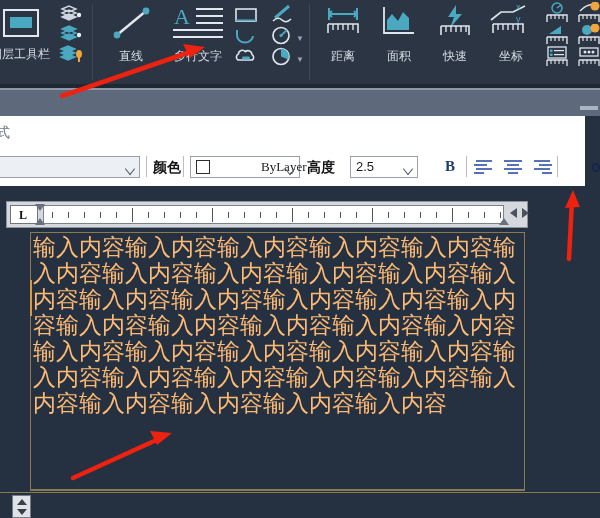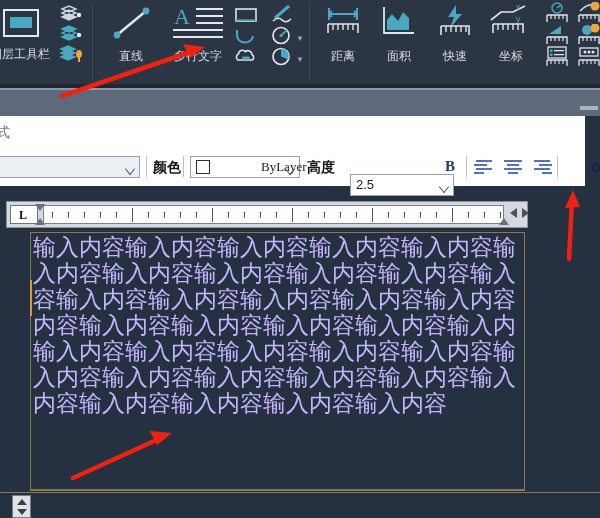--- a/index.html
+++ b/index.html
@@ -79,21 +79,21 @@
     border-left:5px solid transparent;border-right:5px solid transparent;border-bottom:7px solid #6b717a;}
   .indent-right{position:absolute;left:492px;top:16px;width:0;height:0;
     border-left:5px solid transparent;border-right:5px solid transparent;border-bottom:7px solid #6b717a;}
   .ruler-arrows{position:absolute;left:503px;top:6px;width:24px;height:13px;}
   .ruler-arrows b{position:absolute;width:0;height:0;border-top:5px solid transparent;border-bottom:5px solid transparent;}
 
   
   .mtextbox{position:absolute;left:30px;top:232px;width:495px;height:258px;
     border:1px solid #8a7a50;box-sizing:border-box;background:transparent;}
   .mtext{position:absolute;left:33px;top:234px;width:492px;
-    color:#c4b5fd;font-size:23px;line-height:26px;letter-spacing:0px;
+    color:#fdba74;font-size:23px;line-height:26px;letter-spacing:0px;
     font-family:"DejaVu Serif","Liberation Serif",serif;white-space:nowrap;}
   .mtext div{height:26px;}
   .caret-l{position:absolute;left:30px;top:280px;width:2px;height:36px;background:#d79b3c;}
   .bottom-rule{position:absolute;left:0;top:492px;width:600px;height:1px;background:#8a7a50;}
   .bottom-rule2{position:absolute;left:30px;top:490px;width:495px;height:1px;background:#8a7a50;}
   .updown{position:absolute;left:12px;top:495px;width:19px;height:23px;background:#dfe3e8;
     border:1px solid #767c85;box-sizing:border-box;}
   .updown b{position:absolute;left:4px;width:0;height:0;border-left:5px solid transparent;border-right:5px solid transparent;}
 
   
@@ -346,21 +346,21 @@
       <div class="pipe" style="left:183px;top:7px;height:21px;"></div>
 
       <div class="combo white" style="left:190px;top:7px;width:110px;">
         <div class="swatch" style="left:5px;top:3px;"></div>
         <div class="cval" style="left:22px;top:2px;margin-left:48px;">ByLayer</div>
         <div class="cbtn"></div>
       </div>
 
       <div class="lbl-cn" style="left:307px;top:10px;">高度</div>
 
-      <div class="combo white" style="left:350px;top:25px;width:104px;">
+      <div class="combo white" style="left:350px;top:7px;width:68px;">
         <div class="cval" style="top:2px;font-family:'Liberation Sans',sans-serif;">2.5</div>
         <div class="cbtn"></div>
       </div>
 
       <div class="bbtn" style="left:445px;top:9px;">B</div>
 
       <div class="pipe" style="left:466px;top:7px;height:21px;"></div>
 
       <div class="align-ico" style="left:474px;top:11px;">
         <i style="left:2px;top:0;width:16px;"></i>
@@ -431,22 +431,22 @@
         <b style="left:12px;border-left:7px solid #4c525b;"></b>
       </div>
     </div>
   </div>
 
   <div class="mtextbox"></div>
   <div class="caret-l"></div>
   <div class="mtext" id="mtext-body">
       <div>输入内容输入内容输入内容输入内容输入内容输</div>
       <div>入内容输入内容输入内容输入内容输入内容输入</div>
+      <div>内容输入内容输入内容输入内容输入内容输入内</div>
       <div>容输入内容输入内容输入内容输入内容输入内容</div>
-      <div>内容输入内容输入内容输入内容输入内容输入内</div>
       <div>输入内容输入内容输入内容输入内容输入内容输</div>
       <div>入内容输入内容输入内容输入内容输入内容输入</div>
       <div>内容输入内容输入内容输入内容输入内容</div>
     </div>
 
   <div class="bottom-rule2"></div>
   <div class="bottom-rule"></div>
   <div class="updown">
     <b style="top:3px;border-bottom:6px solid #3a3f48;"></b>
     <b style="top:13px;border-top:6px solid #3a3f48;"></b>

